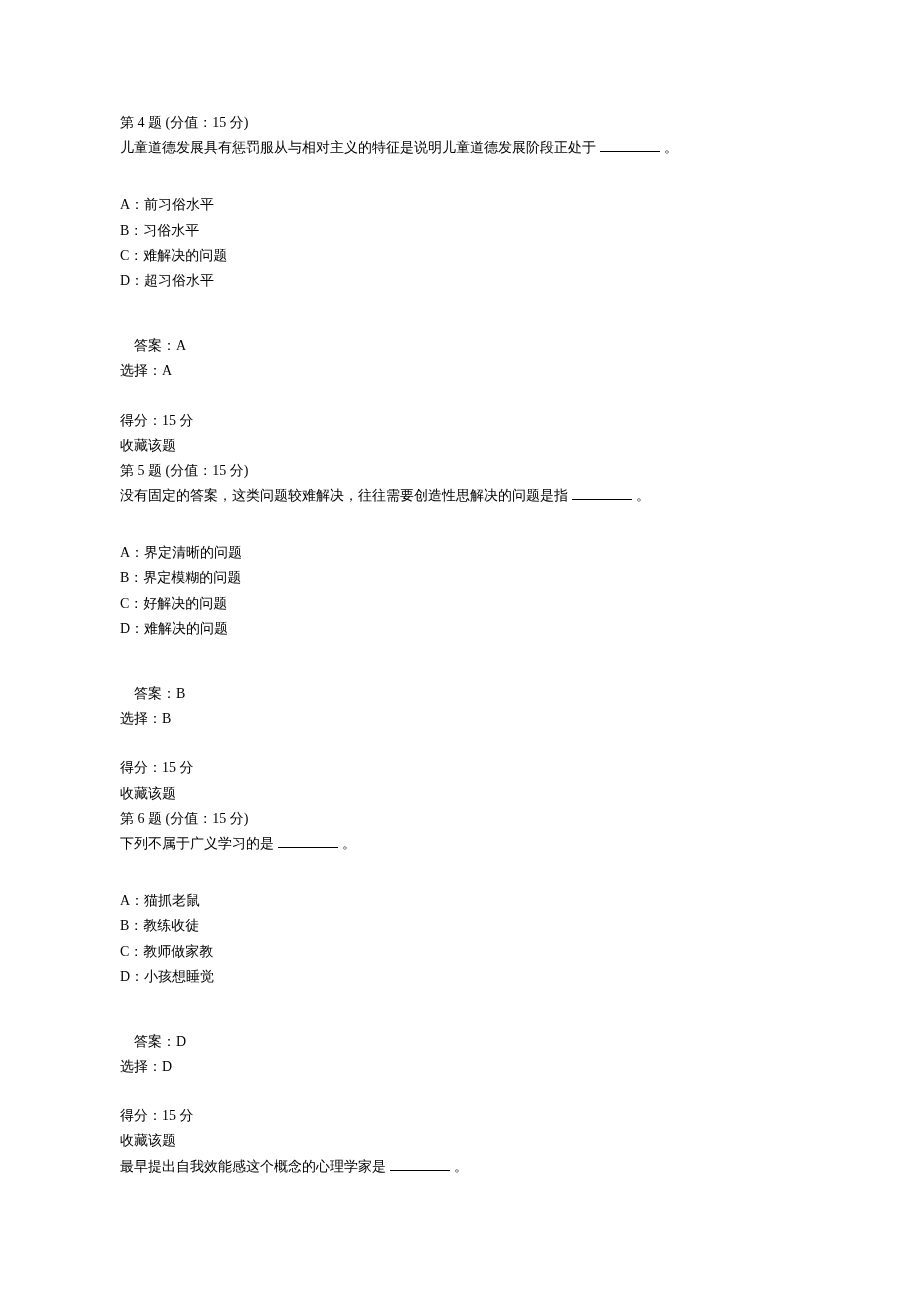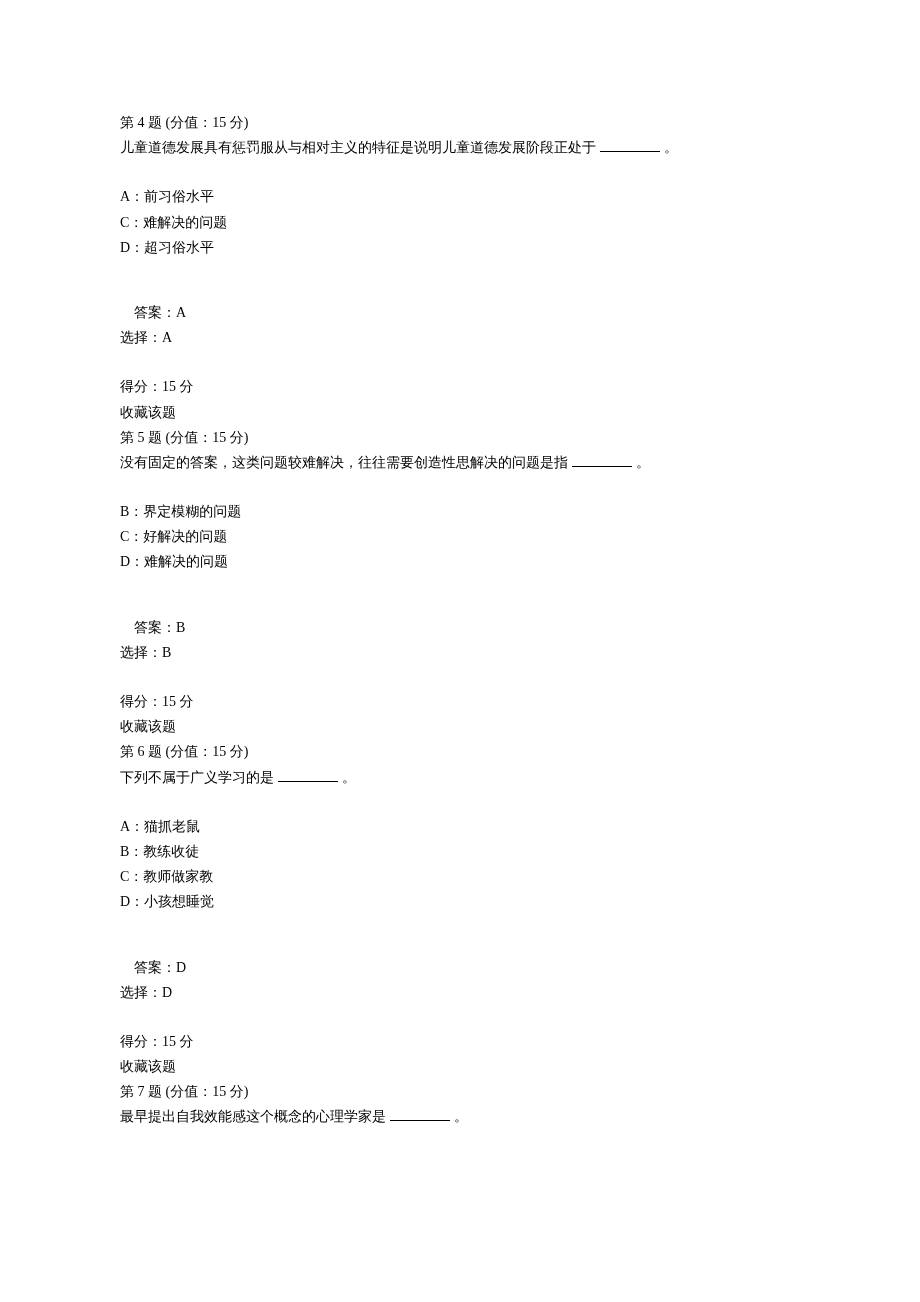--- a/index.html
+++ b/index.html
@@ -34,21 +34,21 @@
       width: 60px;
       border-bottom: 1px solid #000000;
       vertical-align: baseline;
       margin: 0 4px;
       height: 14px;
     }
     .period-after {
       display: inline;
     }
     .options {
-      margin-top: 24px;
+      margin-top: 32px;
     }
     .option-line {
       display: block;
     }
     .answer-block {
       margin-top: 40px;
     }
     .answer-line {
       display: block;
       text-indent: 1em;
@@ -70,39 +70,41 @@
 </head>
 <body>
 
 <div class="question-block">
   <span class="question-header">第 4 题 (分值：15 分)</span>
   <span class="question-text">
     <span class="question-stem">儿童道德发展具有惩罚服从与相对主义的特征是说明儿童道德发展阶段正处于</span><span class="blank"></span><span class="period-after">。</span>
   </span>
   <div class="options">
     <span class="option-line">A：前习俗水平</span>
+    <span class="option-line">B：习俗水平</span>
     <span class="option-line">C：难解决的问题</span>
     <span class="option-line">D：超习俗水平</span>
   </div>
   <div class="answer-block">
     <span class="answer-line">答案：A</span>
     <span class="choice-line">选择：A</span>
   </div>
   <div class="score-block">
     <span class="score-line">得分：15 分</span>
     <span class="fav-line">收藏该题</span>
   </div>
 </div>
 
 <div class="question-block">
   <span class="question-header">第 5 题 (分值：15 分)</span>
   <span class="question-text">
     <span class="question-stem">没有固定的答案，这类问题较难解决，往往需要创造性思解决的问题是指</span><span class="blank"></span><span class="period-after">。</span>
   </span>
   <div class="options">
+    <span class="option-line">A：界定清晰的问题</span>
     <span class="option-line">B：界定模糊的问题</span>
     <span class="option-line">C：好解决的问题</span>
     <span class="option-line">D：难解决的问题</span>
   </div>
   <div class="answer-block">
     <span class="answer-line">答案：B</span>
     <span class="choice-line">选择：B</span>
   </div>
   <div class="score-block">
     <span class="score-line">得分：15 分</span>
@@ -125,17 +127,16 @@
     <span class="answer-line">答案：D</span>
     <span class="choice-line">选择：D</span>
   </div>
   <div class="score-block">
     <span class="score-line">得分：15 分</span>
     <span class="fav-line">收藏该题</span>
   </div>
 </div>
 
 <div class="question-block">
-  <span class="question-header">第 7 题 (分值：15 分)</span>
   <span class="question-text">
     <span class="question-stem">最早提出自我效能感这个概念的心理学家是</span><span class="blank"></span><span class="period-after">。</span>
   </span>
 </div>
 
 </body></html>

